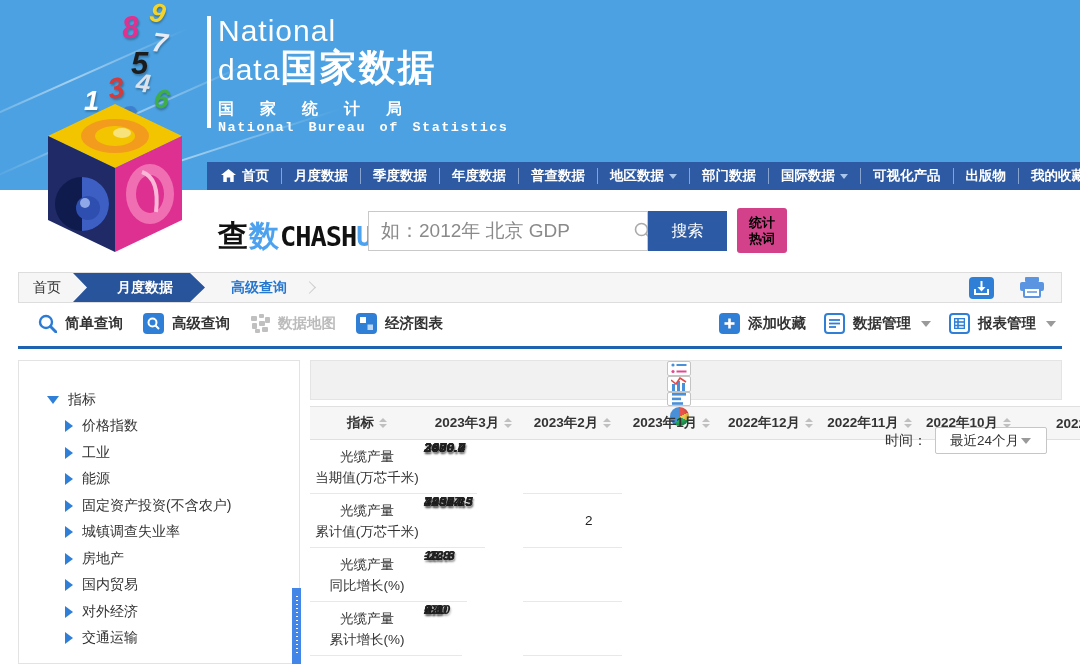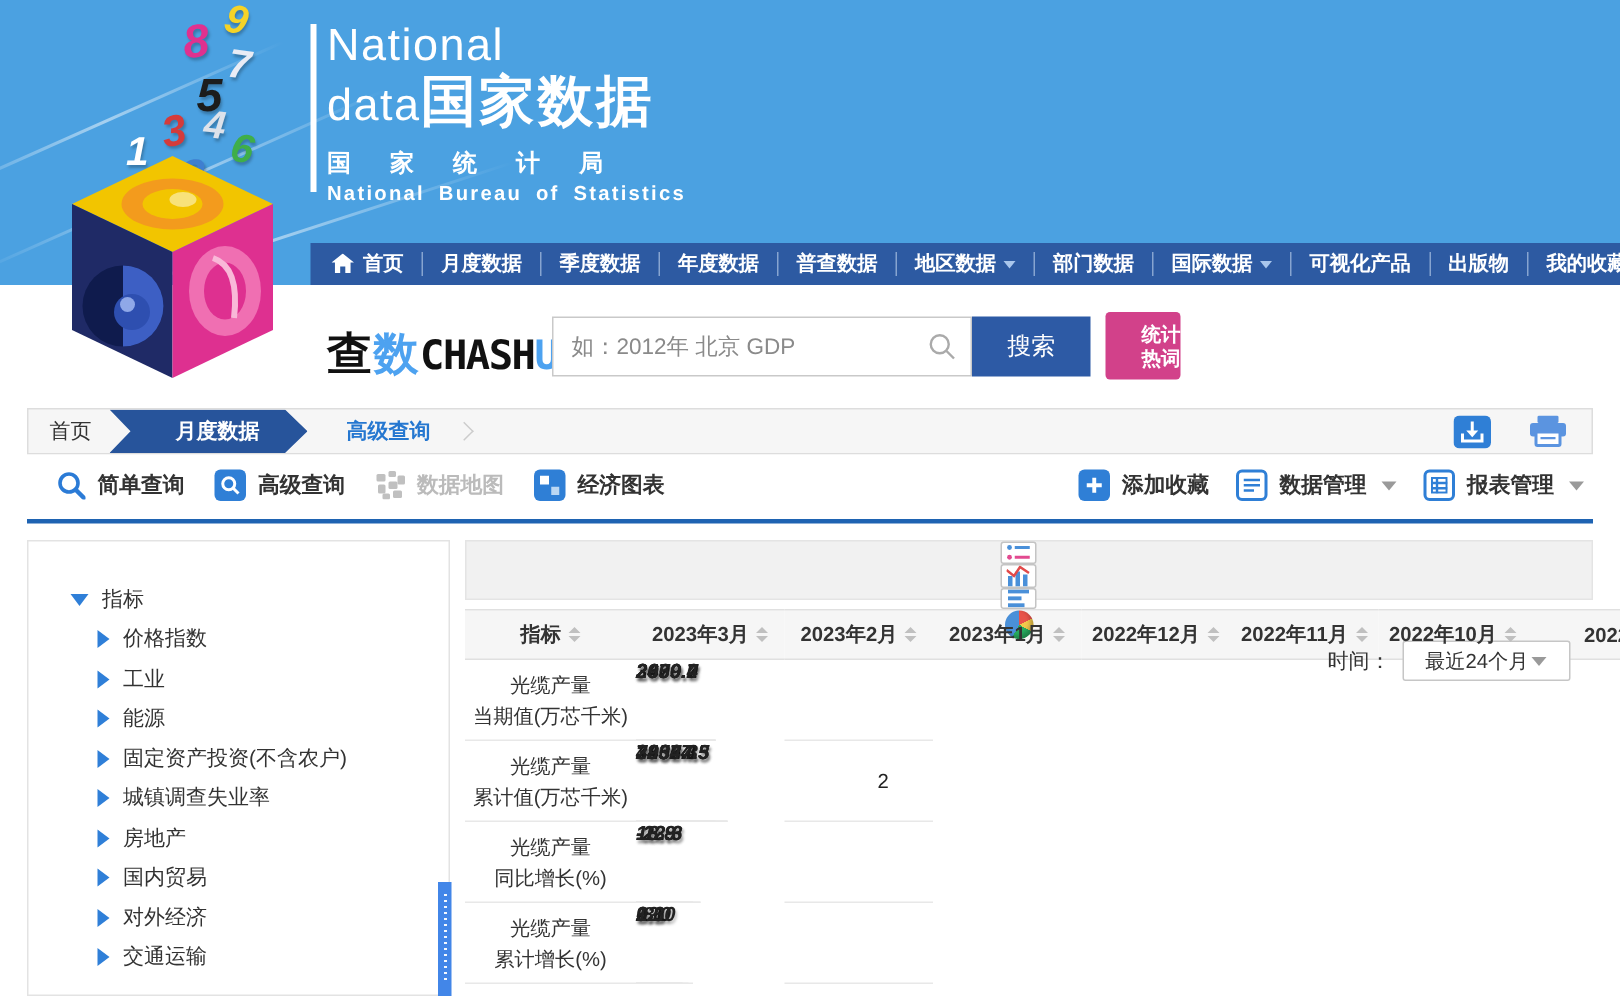--- a/index.html
+++ b/index.html
@@ -11,44 +11,44 @@
   .streak { position:absolute; height:2px; background:linear-gradient(90deg,rgba(255,255,255,0),rgba(255,255,255,.5),rgba(255,255,255,0)); transform:rotate(-24deg); }
   .s1 { left:-30px; top:120px; width:300px; }
   .s2 { left:10px; top:160px; width:340px; transform:rotate(-18deg); }
   .s3 { left:-60px; top:80px; width:260px; }
   .brand { position:absolute; left:218px; top:14px; color:#fff; }
   .brand-bar { position:absolute; left:207px; top:16px; width:4px; height:112px; background:#fff; }
   .brand-l1 { font-size:30px; letter-spacing:1px; line-height:34px; }
   .brand-l2 { font-size:30px; line-height:40px; letter-spacing:1px; }
   .brand-l2 b { font-size:37px; font-weight:bold; letter-spacing:2px; }
   .brand-cn { margin-top:8px; font-size:16px; font-weight:bold; letter-spacing:26px; line-height:22px; white-space:nowrap; }
-  .brand-en { font-family:Liberation Sans, sans-serif; font-size:13.5px; font-weight:bold; letter-spacing:1.5px; word-spacing:4px; }
+  .brand-en { font-family:Liberation Mono, monospace; font-size:13.5px; font-weight:bold; letter-spacing:1.5px; word-spacing:4px; }
 
   
   .topnav { position:absolute; left:207px; right:0; bottom:0; height:28px; background:#2D5AA2; display:flex; align-items:center; color:#fff; }
   .nav-item { display:flex; align-items:center; padding:0 12px; height:16px; font-size:13.5px; font-weight:600; color:#fff; text-decoration:none; cursor:pointer; border-left:1px solid rgba(210,225,245,.55); white-space:nowrap; }
   .nav-item:first-child { border-left:none; padding-left:14px; }
   .home-ico { margin-right:6px; }
   .dd-caret { width:0; height:0; border-left:4.5px solid transparent; border-right:4.5px solid transparent; border-top:5px solid #A9C6EC; margin-left:5px; }
 
   
   .cube-logo { position:absolute; left:28px; top:2px; width:190px; height:256px; z-index:5; }
   .num { position:absolute; font-weight:bold; font-style:italic; text-shadow:1px 2px 2px rgba(0,0,0,.25); }
 
   
   .chashu { position:absolute; left:218px; top:216px; display:flex; align-items:baseline; }
   .cz { font-size:30px; font-weight:900; color:#111; letter-spacing:1px; }
   .lat { font-family:"DejaVu Sans Mono","Liberation Mono",monospace; font-size:27px; font-weight:900; color:#111; letter-spacing:-1px; }
   .blue-t { color:#4DA2F0; }
   .search-box { position:absolute; left:368px; top:211px; width:280px; height:40px; border:1px solid #C9C9C9; background:#fff; display:flex; align-items:center; }
-  .search-input { flex:1; border:none; outline:none; font-size:15px; color:#333; padding:0 8px 0 12px; font-family:inherit; background:transparent; }
+  .search-input { flex:1; border:none; outline:none; font-size:19px; color:#333; padding:0 8px 0 12px; font-family:inherit; background:transparent; }
   .search-input::placeholder { color:#8a8a8a; }
   .mag-grey { margin-right:10px; flex:0 0 auto; }
   .search-btn { position:absolute; left:648px; top:211px; width:79px; height:40px; background:#2D5AA5; color:#fff; font-size:16px; border:none; cursor:pointer; font-family:inherit; }
-  .hotwords { position:absolute; left:737px; top:208px; width:50px; height:45px; background:#D2418A; border-radius:3px; color:#ffffff; font-size:13px; font-weight:bold; line-height:16px; display:flex; flex-direction:column; align-items:flex-end; justify-content:center; cursor:pointer; }
+  .hotwords { position:absolute; left:737px; top:208px; width:50px; height:45px; background:#D2418A; border-radius:3px; color:#000000; font-size:13px; font-weight:bold; line-height:16px; display:flex; flex-direction:column; align-items:center; justify-content:center; cursor:pointer; }
 
   
   .crumbbar { position:absolute; left:18px; top:272px; width:1044px; height:31px; background:#F6F6F6; border:1px solid #DDD; display:flex; align-items:stretch; }
   .crumb-home { display:flex; align-items:center; padding:0 26px 0 14px; font-size:14px; color:#333; cursor:pointer; }
   .crumb-active { position:relative; display:flex; align-items:center; background:#27549B; color:#fff; font-size:14px; font-weight:bold; padding:0 18px 0 30px; margin-left:-14px; clip-path:polygon(0 0, calc(100% - 15px) 0, 100% 50%, calc(100% - 15px) 100%, 0 100%, 14px 50%); width:132px; justify-content:center; cursor:pointer; }
   .crumb-link { display:flex; align-items:center; color:#2577D0; font-size:14px; font-weight:bold; padding:0 26px; cursor:pointer; }
   .crumb-chev { width:9px; height:9px; border-top:1px solid #CCC; border-right:1px solid #CCC; transform:rotate(45deg); margin-left:-8px; align-self:center; }
   .crumb-icons { margin-left:auto; display:flex; align-items:center; gap:25px; padding-right:16px; }
   .cicon { cursor:pointer; display:block; }
 

